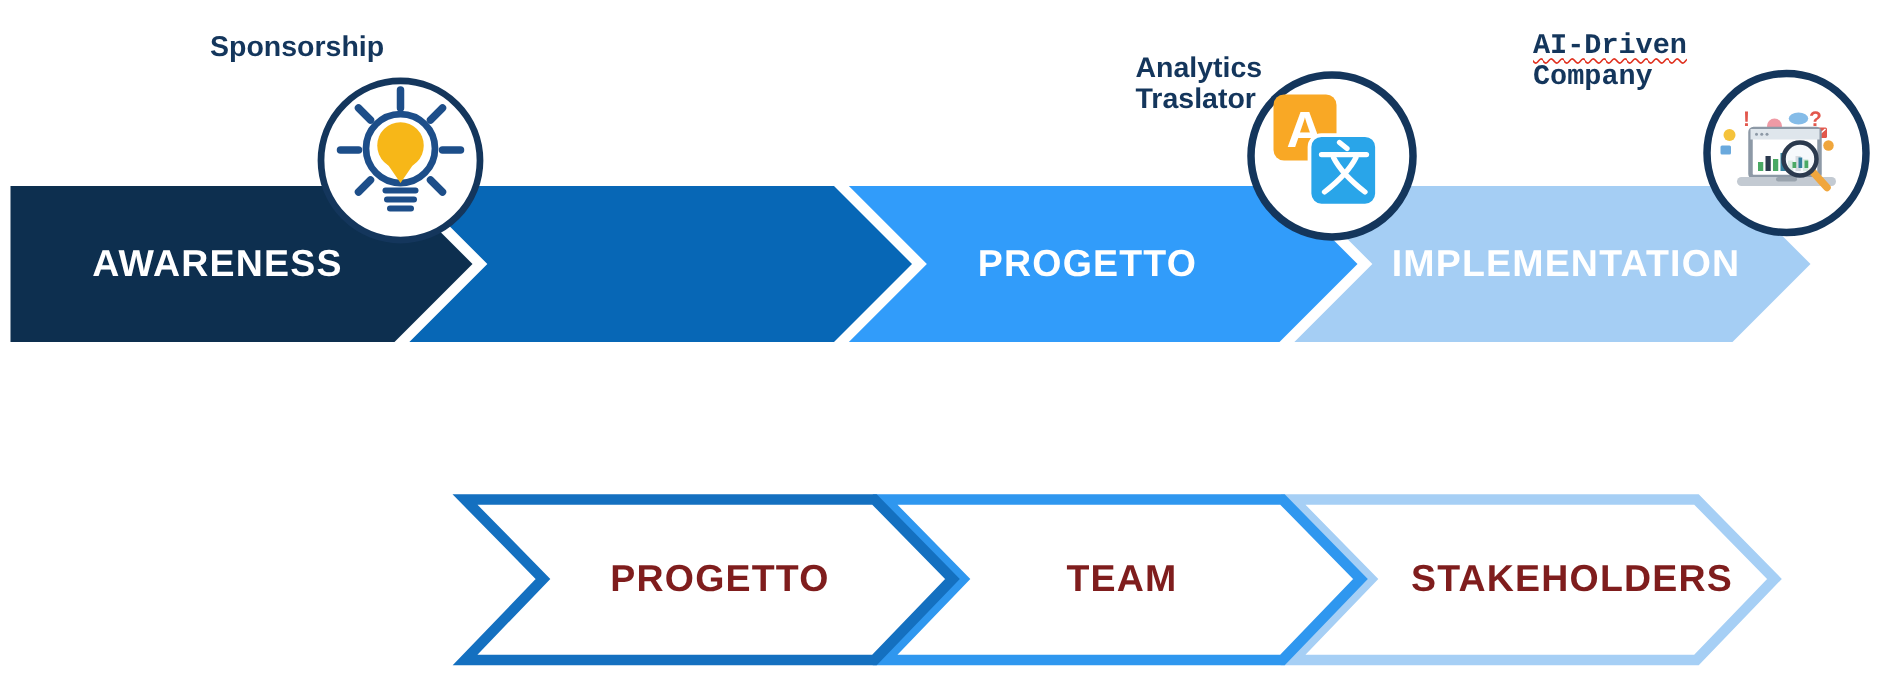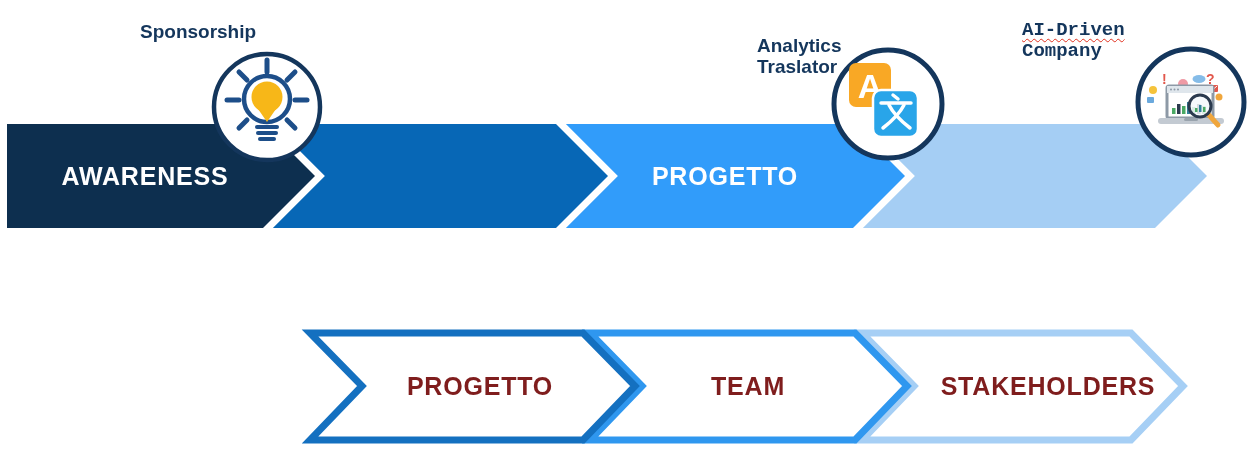--- a/index.html
+++ b/index.html
@@ -119,18 +119,19 @@
     <span>Traslator</span>
   </div>
 
   <div class="ann" style="left:1022px;top:20px;font-family:Liberation Mono, monospace;">
     <span class="squig">AI-Driven</span>
     <span>Company</span>
   </div>
 
   <div class="lbl top" style="left:7px;width:276px;">AWARENESS</div>
   <div class="lbl top" style="left:582px;width:286px;">PROGETTO</div>
+  <div class="lbl top" style="left:888px;width:312px;">IMPLEMENTATION</div>
 
   <div class="lbl bottom" style="left:350px;width:260px;">PROGETTO</div>
   <div class="lbl bottom" style="left:638px;width:220px;text-align:right;">TEAM</div>
   <div class="lbl bottom" style="left:906px;width:284px;">STAKEHOLDERS</div>
 
 </div>
 
 </body></html>

